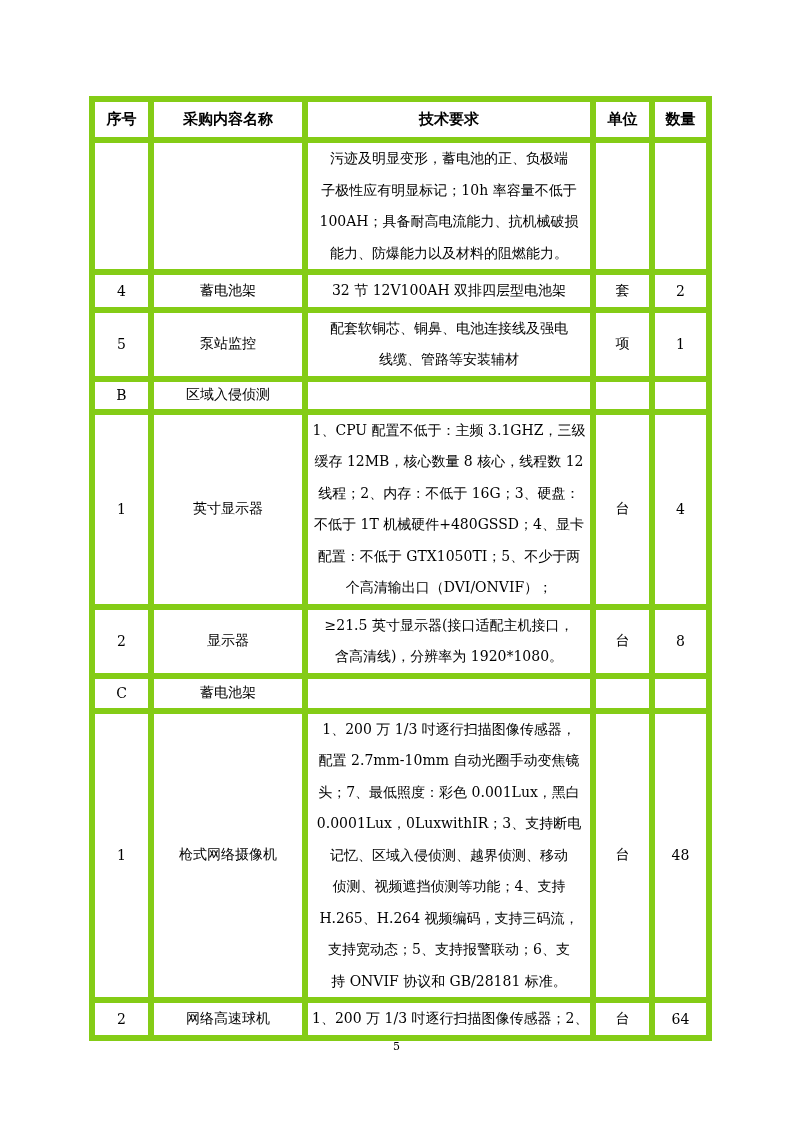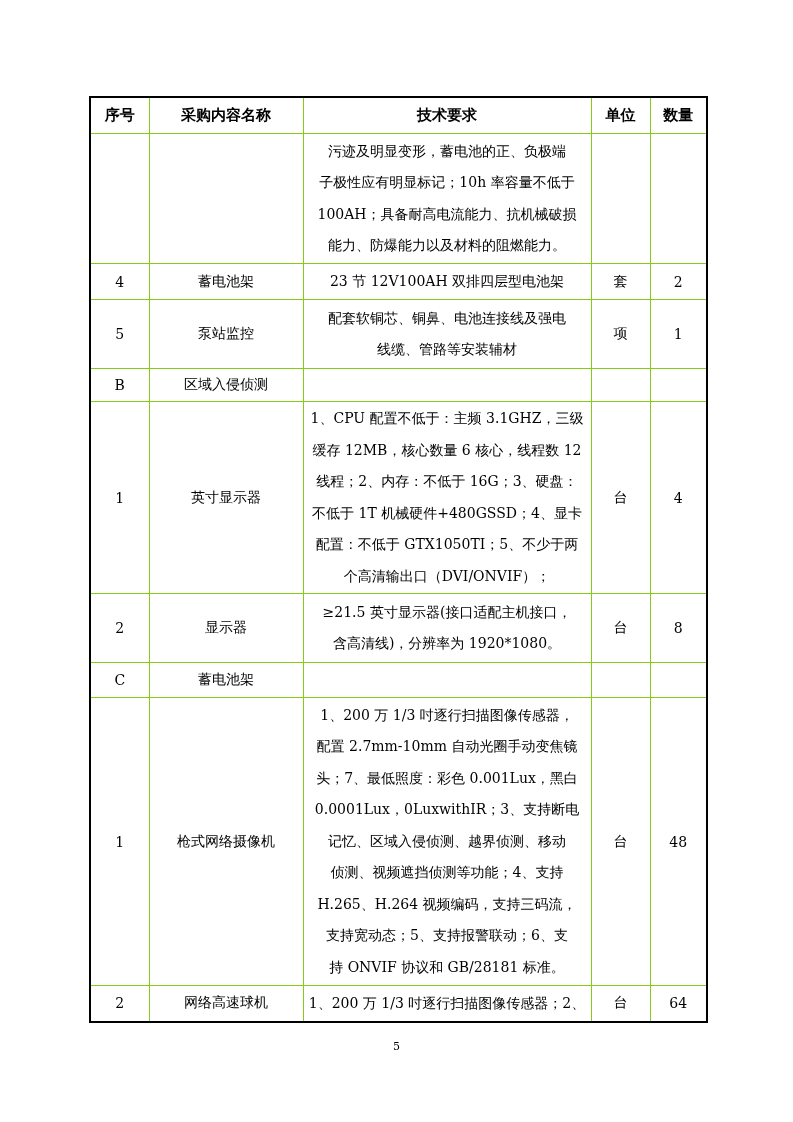--- a/index.html
+++ b/index.html
@@ -4,21 +4,21 @@
 <style>
   html, body { margin: 0; padding: 0; background: #ffffff; }
   body { width: 793px; height: 1122px; position: relative; overflow: hidden;
          font-family: "DejaVu Serif", "Liberation Serif", serif; color: #000; }
   table.proc {
     position: absolute; left: 89px; top: 96px;
     width: 617px; border-collapse: collapse; table-layout: fixed;
     border: 2px solid #000;
   }
   table.proc td, table.proc th {
-    border: 1px solid #84cc16; text-align: center; vertical-align: middle;
+    border: 6px solid #84cc16; text-align: center; vertical-align: middle;
     font-size: 14px; padding: 0 4px; font-weight: normal;
   }
   table.proc th {
     font-family: "DejaVu Sans", "Liberation Sans", sans-serif;
     font-weight: bold; font-size: 15px; height: 35px;
   }
   td.spec { line-height: 31.5px; padding: 2px 3px; font-size: 14px; margin-left: 44px; }
   td.spec .line { display: block; white-space: nowrap; }
   .page-number {
     position: absolute; top: 1040px; left: 0; width: 793px; text-align: center;
@@ -55,21 +55,21 @@
           <span class="line">100AH；具备耐高电流能力、抗机械破损</span>
           <span class="line">能力、防爆能力以及材料的阻燃能力。</span>
         </td>
         <td></td>
         <td></td>
       </tr>
       <tr style="height: 36px;">
         <td>4</td>
         <td>蓄电池架</td>
         <td class="spec">
-          <span class="line">23 节 12V100AH 双排四层型电池架</span>
+          <span class="line">32 节 12V100AH 双排四层型电池架</span>
         </td>
         <td>套</td>
         <td>2</td>
       </tr>
       <tr style="height: 69px;">
         <td>5</td>
         <td>泵站监控</td>
         <td class="spec">
           <span class="line">配套软铜芯、铜鼻、电池连接线及强电</span>
           <span class="line">线缆、管路等安装辅材</span>
@@ -82,21 +82,21 @@
         <td>区域入侵侦测</td>
         <td class="spec"></td>
         <td></td>
         <td></td>
       </tr>
       <tr style="height: 192px;">
         <td>1</td>
         <td>英寸显示器</td>
         <td class="spec">
           <span class="line">1、CPU 配置不低于：主频 3.1GHZ，三级</span>
-          <span class="line">缓存 12MB，核心数量 6 核心，线程数 12</span>
+          <span class="line">缓存 12MB，核心数量 8 核心，线程数 12</span>
           <span class="line">线程；2、内存：不低于 16G；3、硬盘：</span>
           <span class="line">不低于 1T 机械硬件+480GSSD；4、显卡</span>
           <span class="line">配置：不低于 GTX1050TI；5、不少于两</span>
           <span class="line">个高清输出口（DVI/ONVIF）；</span>
         </td>
         <td>台</td>
         <td>4</td>
       </tr>
       <tr style="height: 69px;">
         <td>2</td>

